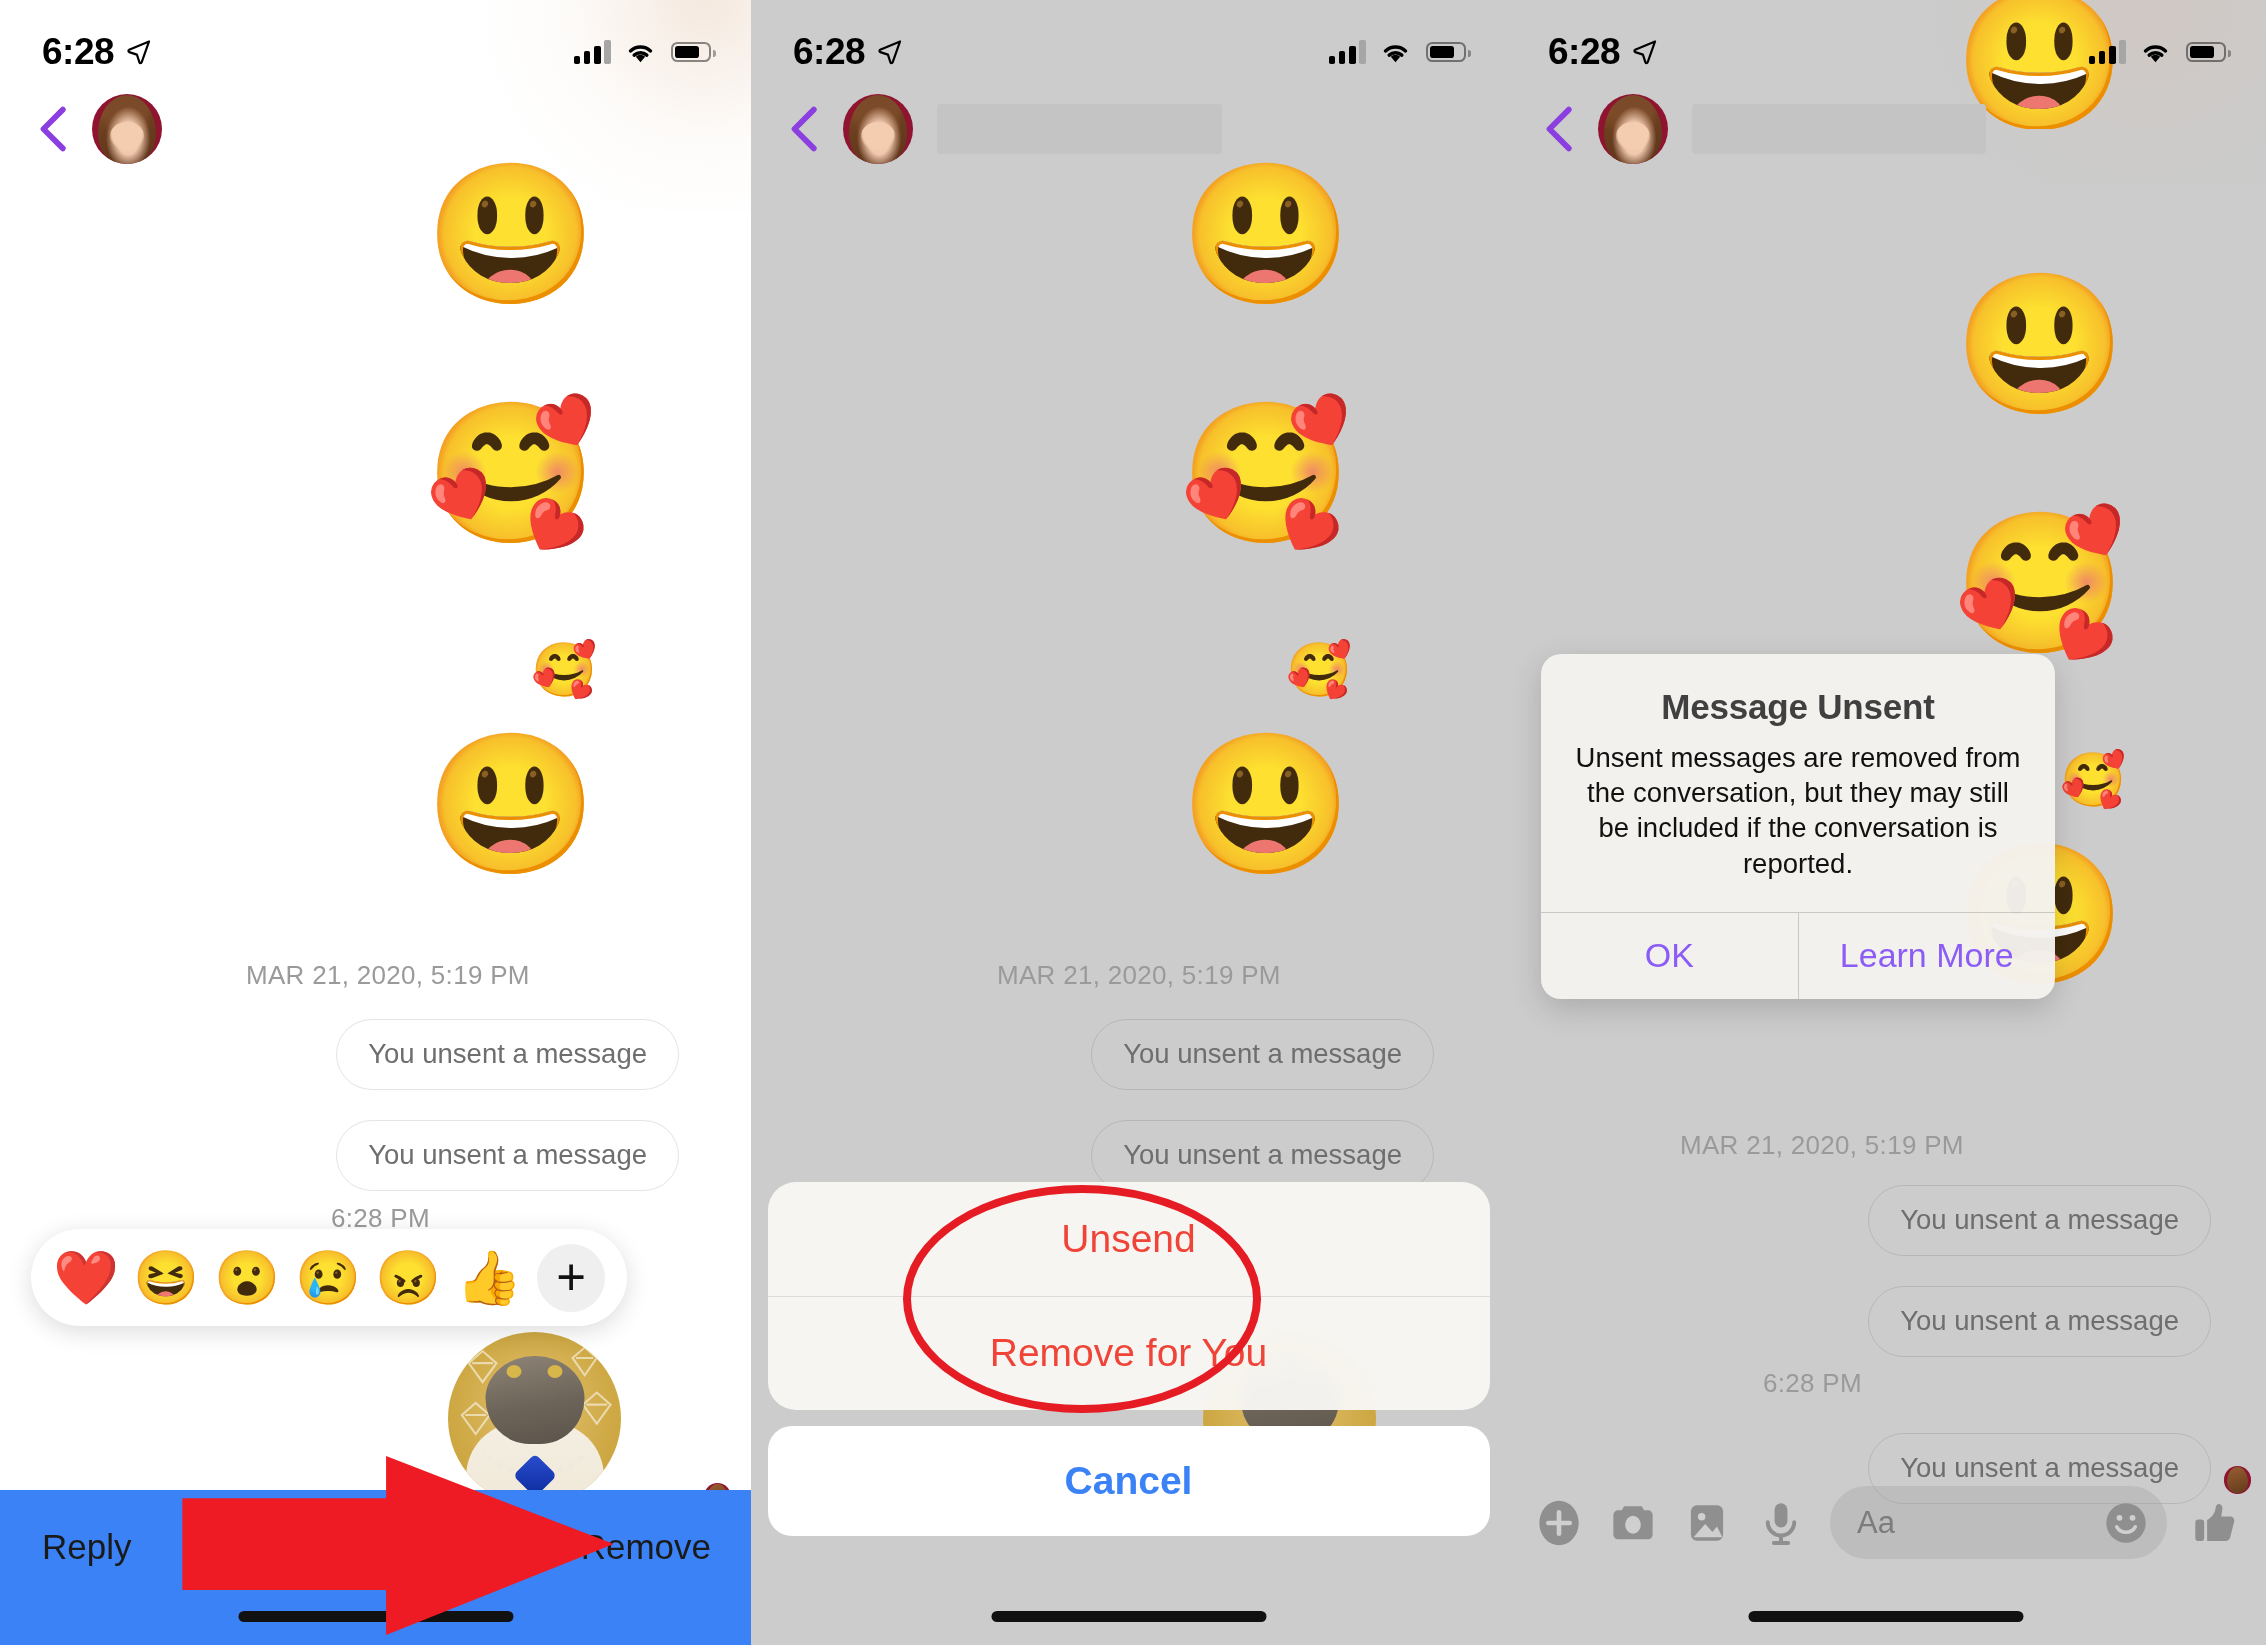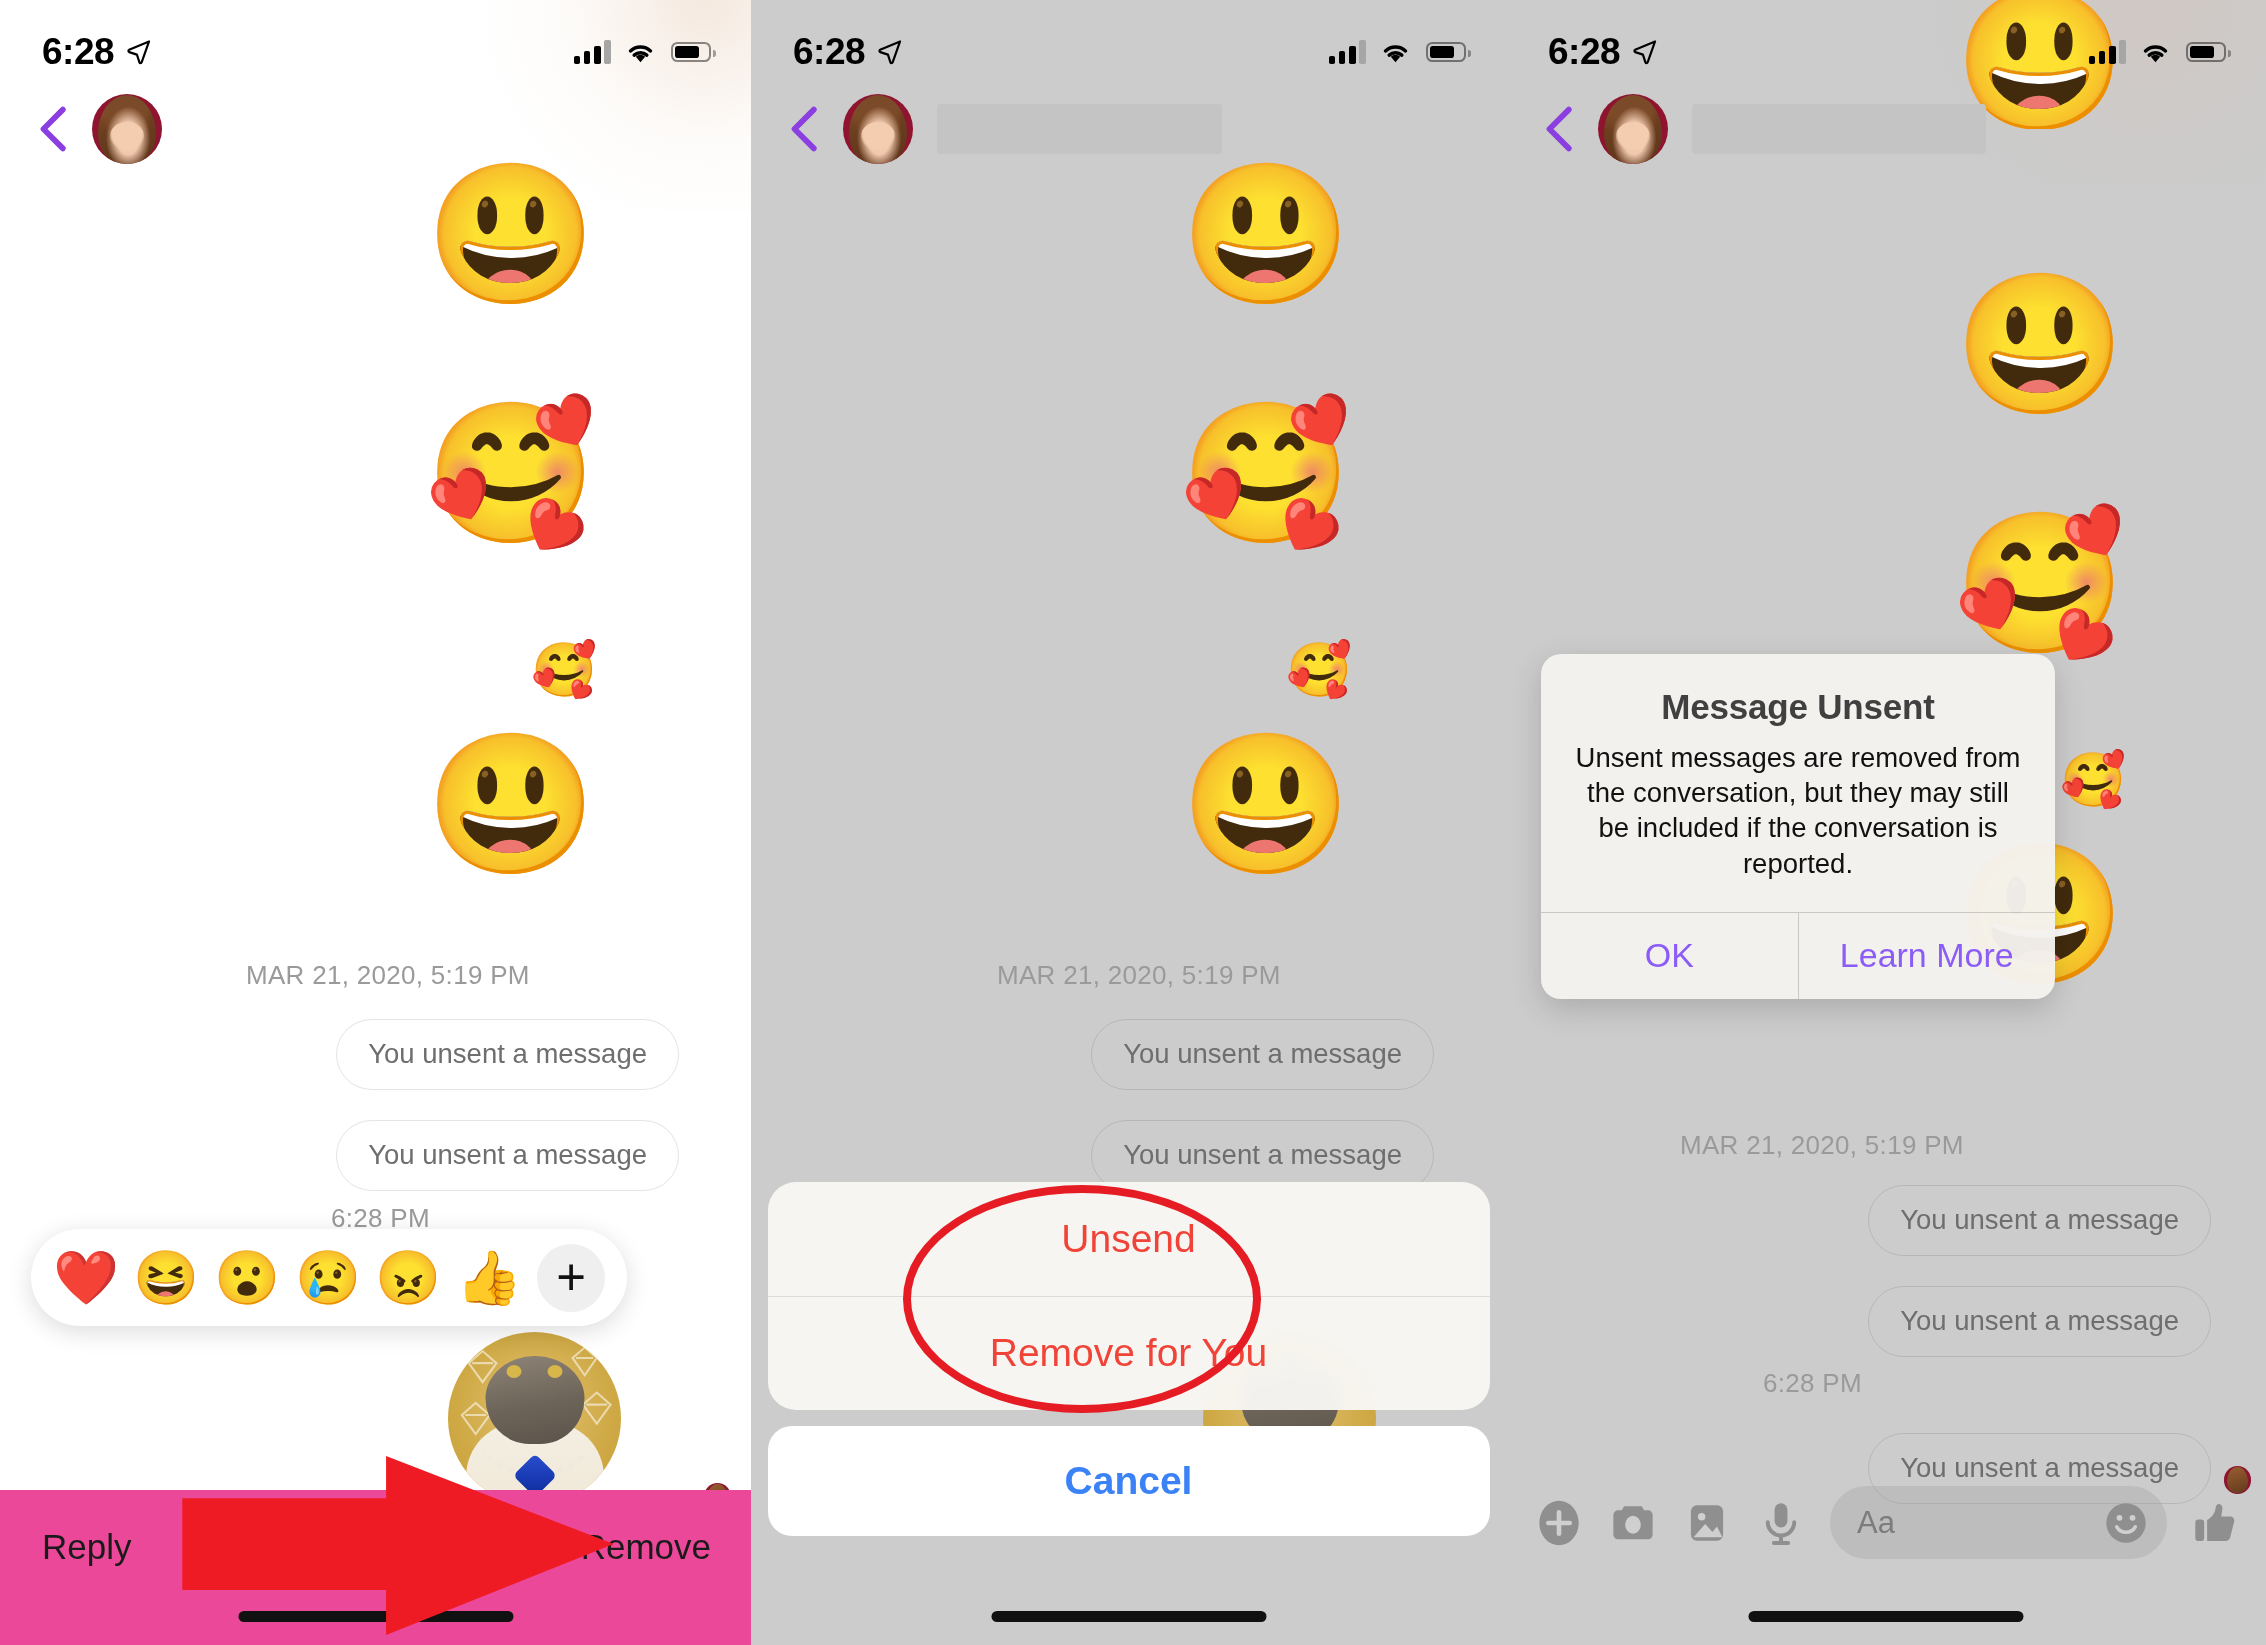--- a/index.html
+++ b/index.html
@@ -161,21 +161,21 @@
   .reaction-bar .rx { font-size: 53px; line-height: 1; cursor: pointer; }
   .rx-plus {
     width: 68px; height: 68px; border-radius: 50%; background: #efefef;
     display:flex; align-items:center; justify-content:center;
     font-size: 51px; color:#111; line-height: 1; font-weight: 300; cursor: pointer;
   }
 
   
   .bottom-toolbar {
     position: absolute; left: 0; right: 0; bottom: 0; height: 156px;
-    background: #ec4899;
+    background: #3b82f6;
     display: flex; align-items: flex-start; justify-content: space-between;
     padding: 37px 40px 0 42px; z-index: 18; text-align: center;
   }
   .bottom-toolbar span { font-size: 35px; color: #1a1a1a; cursor: pointer; }
 
   .home-indicator {
     position: absolute; bottom: 24px; left: 50%; transform: translateX(-50%);
     width: 275px; height: 11px; border-radius: 7.3px; background: #111; z-index: 40;
   }
 

